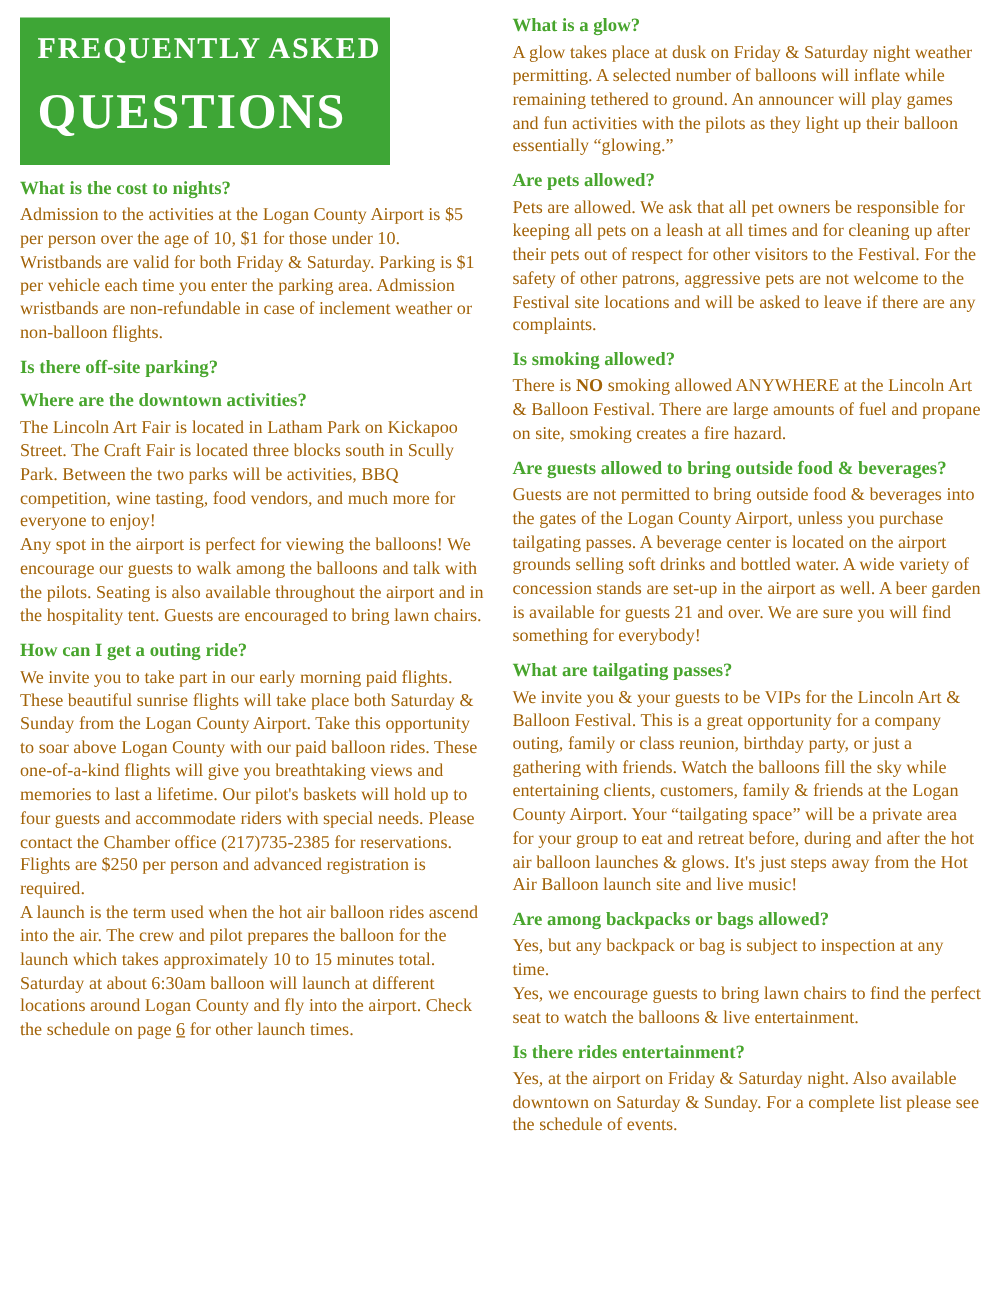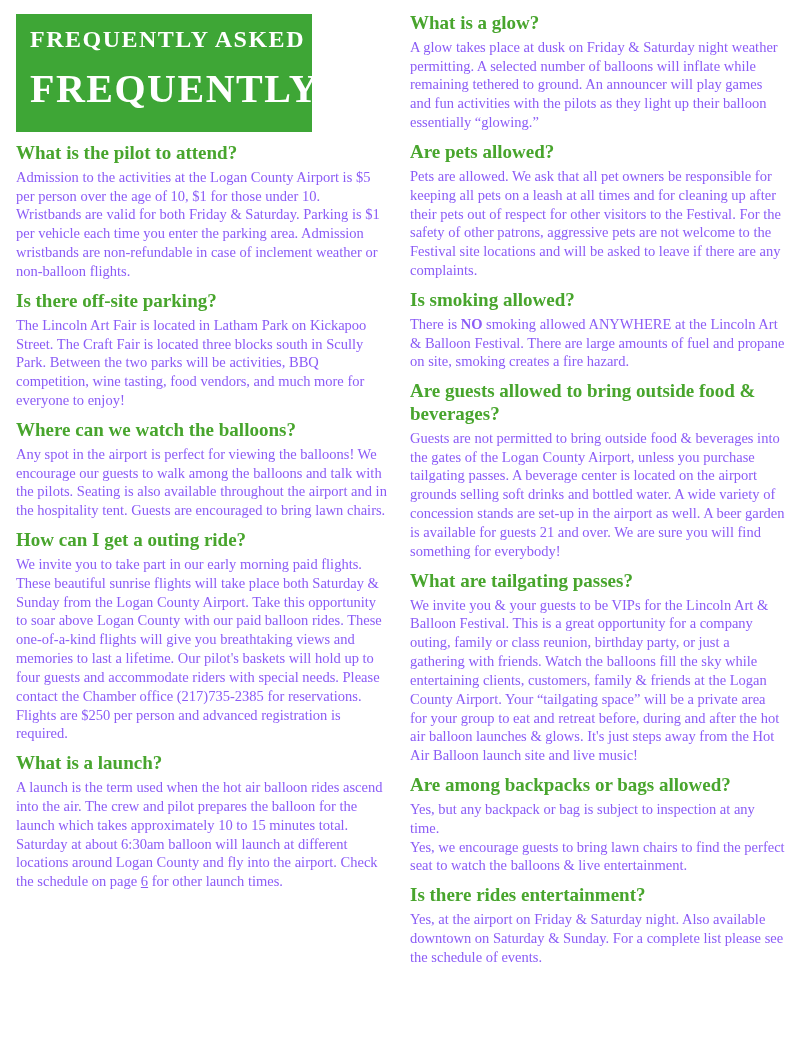--- a/index.html
+++ b/index.html
@@ -37,73 +37,72 @@
   }
   .title-line2 {
     font-size: 40px;
     font-weight: bold;
     letter-spacing: 1.5px;
     white-space: nowrap;
   }
 
   h2.q {
     color: #48A52D;
-    font-size: 19px;
+    font-size: 15px;
     line-height: 1.2;
     font-weight: bold;
     margin: 9px 0 3px 0;
   }
   .col-right section:first-child h2.q { margin-top: 2px; }
 
   p.a {
     font-size: 14.5px;
     line-height: 1.3;
     margin: 0;
-    color: #8b5cf6;
+    color: #a16207;
   }
   .underline { text-decoration: underline; }
   strong.no { font-weight: bold; }
 </style>
 </head>
 <body>
 
 <div class="page">
 
   <div class="col-left">
 
     <header class="title-block">
       <div class="title-line1">FREQUENTLY ASKED</div>
-      <div class="title-line2">FREQUENTLY</div>
+      <div class="title-line2">QUESTIONS</div>
     </header>
 
     <section>
-      <h2 class="q">What is the pilot to attend?</h2>
+      <h2 class="q">What is the cost to nights?</h2>
       <p class="a">Admission to the activities at the Logan County Airport is $5 per person over the age of 10, $1 for those under 10. Wristbands are valid for both Friday &amp; Saturday. Parking is $1 per vehicle each time you enter the parking area. Admission wristbands are non-refundable in case of inclement weather or non-balloon flights.</p>
     </section>
 
     <section>
       <h2 class="q">Is there off-site parking?</h2>
     </section>
 
     <section>
+      <h2 class="q">Where are the downtown activities?</h2>
       <p class="a">The Lincoln Art Fair is located in Latham Park on Kickapoo Street. The Craft Fair is located three blocks south in Scully Park. Between the two parks will be activities, BBQ competition, wine tasting, food vendors, and much more for everyone to enjoy!</p>
     </section>
 
     <section>
-      <h2 class="q">Where can we watch the balloons?</h2>
       <p class="a">Any spot in the airport is perfect for viewing the balloons! We encourage our guests to walk among the balloons and talk with the pilots. Seating is also available throughout the airport and in the hospitality tent. Guests are encouraged to bring lawn chairs.</p>
     </section>
 
     <section>
       <h2 class="q">How can I get a outing ride?</h2>
       <p class="a">We invite you to take part in our early morning paid flights. These beautiful sunrise flights will take place both Saturday &amp; Sunday from the Logan County Airport. Take this opportunity to soar above Logan County with our paid balloon rides. These one-of-a-kind flights will give you breathtaking views and memories to last a lifetime. Our pilot's baskets will hold up to four guests and accommodate riders with special needs. Please contact the Chamber office (217)735-2385 for reservations. Flights are $250 per person and advanced registration is required.</p>
     </section>
 
     <section>
-      <h2 class="q">What is a launch?</h2>
       <p class="a"><span>A launch is the term used when the hot air balloon rides ascend into the air. The crew and pilot prepares the balloon for the launch which takes approximately 10 to 15 minutes total. Saturday at about 6:30am balloon will launch at different locations around Logan County and fly into the airport. Check the schedule on page </span><span class="underline">6</span><span> for other launch times.</span></p>
     </section>
 
   </div>
 
   <div class="col-right">
 
     <section>
       <h2 class="q">What is a glow?</h2>
       <p class="a">A glow takes place at dusk on Friday &amp; Saturday night weather permitting. A selected number of balloons will inflate while remaining tethered to ground. An announcer will play games and fun activities with the pilots as they light up their balloon essentially “glowing.”</p>

